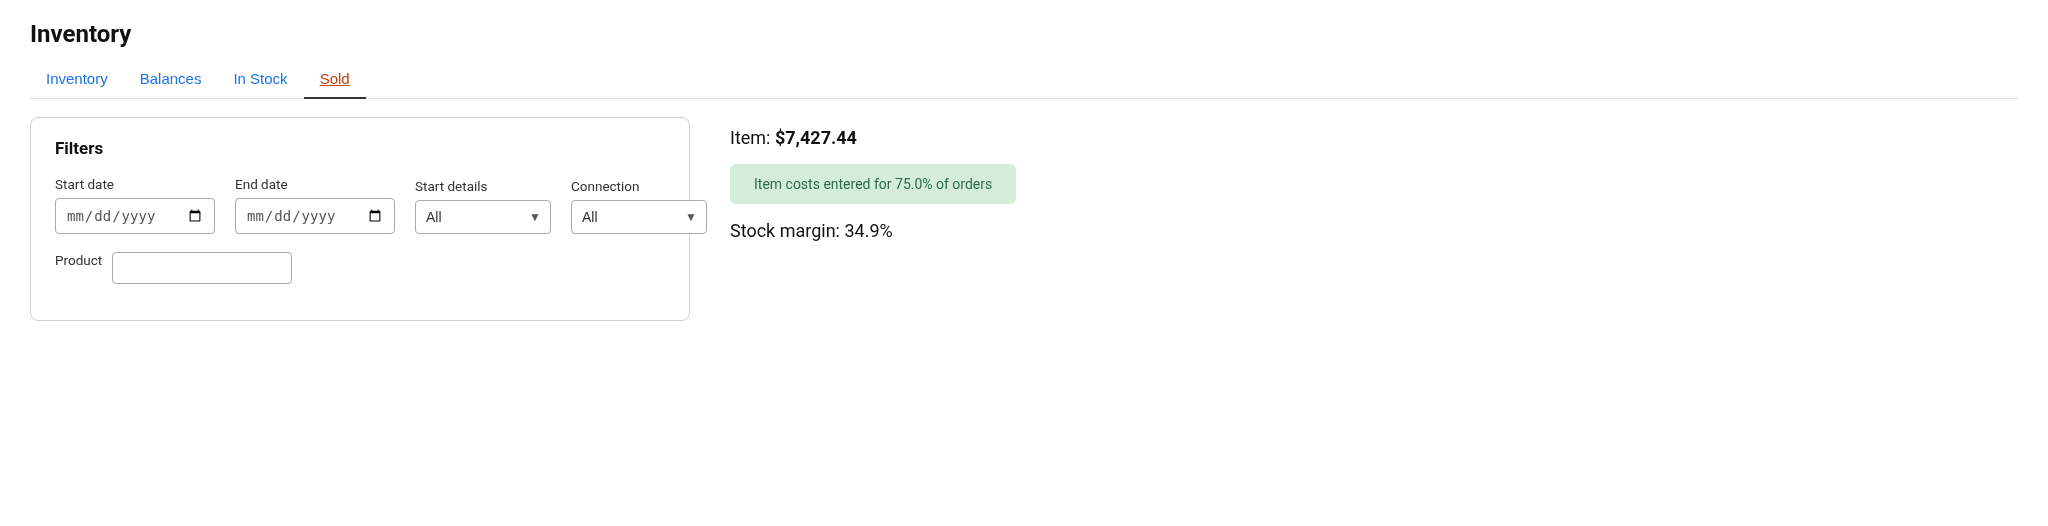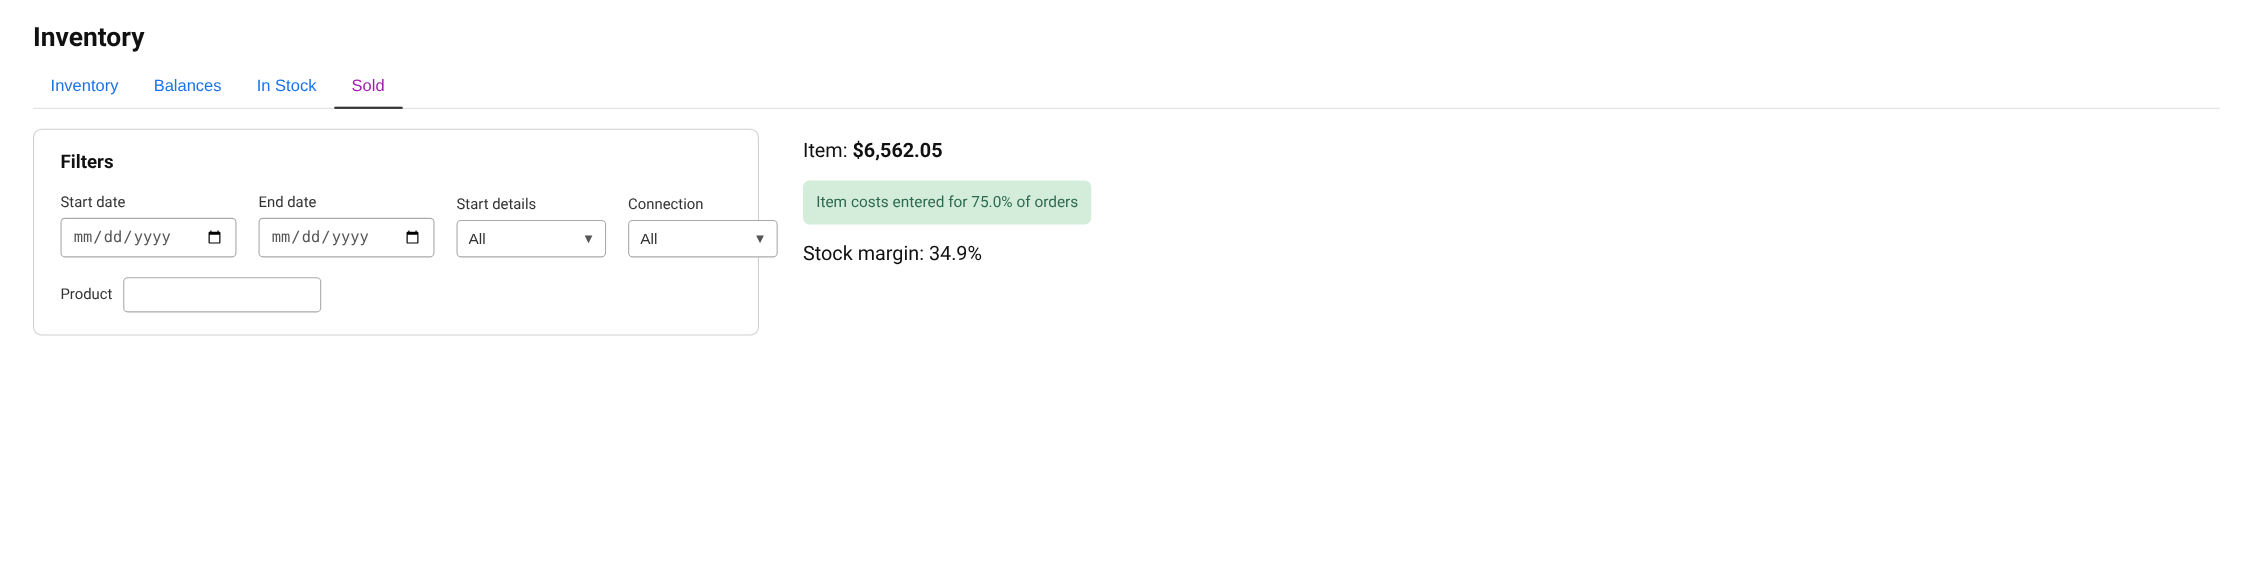--- a/index.html
+++ b/index.html
@@ -36,39 +36,40 @@
       font-size: 15px;
       color: #1a73e8;
       border: none;
       background: none;
       border-bottom: 2px solid transparent;
       margin-bottom: -1px;
       white-space: nowrap;
     }
 
     .tab.active {
-      color: #a21caf;
+      color: #c2410c;
       border-bottom: 2px solid #333333;
       font-weight: 500;
+      text-decoration: underline;
     }
 
     .tab:not(.active) {
       color: #1a73e8;
     }
 
     .main-content {
       display: flex;
       gap: 40px;
       align-items: flex-start;
     }
 
     .filters-card {
       border: 1px solid #d0d0d0;
       border-radius: 8px;
-      padding: 20px 24px 20px 24px;
+      padding: 20px 24px 36px 24px;
       flex: 0 0 auto;
       width: 660px;
     }
 
     .filters-title {
       font-size: 17px;
       font-weight: 700;
       margin-bottom: 18px;
       color: #111111;
     }
@@ -124,21 +125,21 @@
       right: 10px;
       top: 50%;
       transform: translateY(-50%);
       pointer-events: none;
       font-size: 12px;
       color: #555555;
     }
 
     .product-row {
       display: flex;
-      align-items: center;
+      align-items: flex-start;
       gap: 10px;
       margin-top: 12px;
     }
 
     .product-label {
       font-size: 13.5px;
       color: #333333;
     }
 
     .product-input {
@@ -166,21 +167,21 @@
       font-weight: 400;
     }
 
     .total-value {
       font-weight: 700;
     }
 
     .info-box {
       background: #d4edda;
       border-radius: 6px;
-      padding: 12px 12px;
+      padding: 12px 24px;
       font-size: 14px;
       color: #2d6a4f;
       max-width: 300px;
     }
 
     .gross-margin-line {
       font-size: 18px;
       color: #111111;
     }
 
@@ -246,21 +247,21 @@
     <div class="product-row">
       <label class="product-label">Product</label>
       <input type="text" class="product-input" style="">
     </div>
   </div>
 
   <div class="side-panel">
 
     <div class="total-line">
       <span class="total-label">Item:</span>
-      <span class="total-value">$6,562.05</span>
+      <span class="total-value">$7,427.44</span>
     </div>
 
     <div class="info-box">Item costs entered for 75.0% of orders</div>
 
     <div class="gross-margin-line">
       <span class="gross-label">Stock margin:</span>
       <span> </span>
       <span class="gross-value">34.9%</span>
     </div>
 

